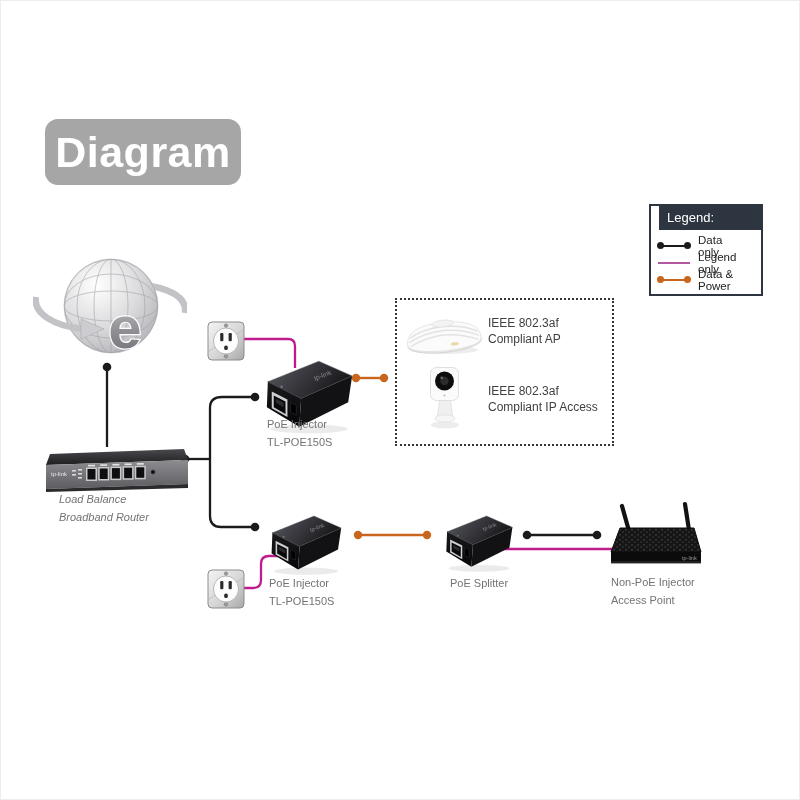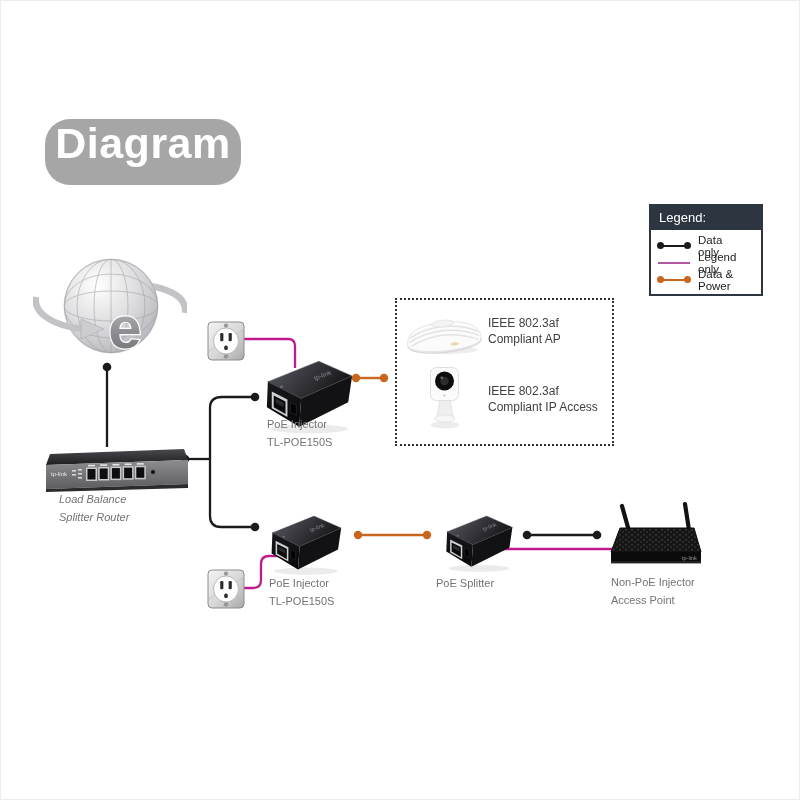--- a/index.html
+++ b/index.html
@@ -5,28 +5,28 @@
   html,body{margin:0;padding:0;background:#fff;}
   #stage{
     position:relative;width:800px;height:800px;background:#ffffff;overflow:hidden;
     font-family:"Liberation Sans", sans-serif;color:#3f3f3f;
   }
   .frame{position:absolute;inset:0;border:1px solid #ededed;pointer-events:none;}
   .abs{position:absolute;}
 
   
   .badge{
-    left:45px;top:119px;width:196px;height:66px;border-radius:25px;
-    background:var(--badge-bg,#a6a6a6);display:flex;align-items:flex-start;justify-content:center;
+    left:45px;top:119px;width:196px;height:66px;border-radius:13px;
+    background:var(--badge-bg,#a6a6a6);display:flex;align-items:center;justify-content:center;
   }
   .badge span{color:var(--badge-text,#fff);font-size:43px;font-weight:600;letter-spacing:.5px;}
 
   
   .legend{left:649px;top:204px;width:114px;border:2px solid var(--legend-header-bg,#2d3640);background:#fff;box-sizing:border-box;}
-  .legend-header{background:var(--legend-header-bg,#2d3640);color:#fff;font-size:13px;padding:4px 8px 5px 8px;}
+  .legend-header{background:var(--legend-header-bg,#2d3640);color:#fff;font-size:13px;padding:4px 8px 5px 8px;margin-left:8px;}
   .legend-body{padding:7px 17px 6px 7px;}
   .legend-row{display:flex;align-items:center;height:17px;}
   .sample{display:block;width:32px;height:2px;background:currentColor;position:relative;flex:0 0 32px;margin-right:8px;}
   .sample.dotted::before,.sample.dotted::after{content:"";position:absolute;width:7px;height:7px;border-radius:50%;background:currentColor;top:-2.5px;}
   .sample.dotted::before{left:-1px;}
   .sample.dotted::after{right:-1px;}
   .legend-label{font-size:11.5px;color:#222;}
 
   
   .c-data{color:var(--data,#1b1b1b);}
@@ -173,21 +173,21 @@
         <rect x="83.1" y="21.7" width="8" height="10.5" fill="#0e0e10"></rect>
         <rect x="83.6" y="17.5" width="7" height="1.6" fill="#e6e6e6"></rect>
       <rect x="93.8" y="19.8" width="11" height="13.5" fill="#c9c9cb"></rect>
         <rect x="95.3" y="21.3" width="8" height="10.5" fill="#0e0e10"></rect>
         <rect x="95.8" y="17.1" width="7" height="1.6" fill="#e6e6e6"></rect>
     </g>
     <circle cx="112" cy="26" r="2.1" fill="#101012" stroke="#45454a" stroke-width="0.6"></circle>
   </svg>
   <div class="abs dev-label" style="left:59px;top:491px;font-style:italic;">
     <div>Load Balance</div>
-    <div>Splitter Router</div>
+    <div>Broadband Router</div>
   </div>
 
   <svg class="abs" style="left:207px;top:321px;" width="38" height="40" viewBox="0 0 38 40">
     <defs>
       <linearGradient id="oPlate" x1="0" y1="0" x2="1" y2="1">
           <stop offset="0%" stop-color="#f4f4f4"></stop>
           <stop offset="55%" stop-color="#d6d6d6"></stop>
           <stop offset="100%" stop-color="#a8a8a8"></stop>
         </linearGradient>
     </defs>
@@ -296,21 +296,21 @@
     <polygon points="8,26 42,43 40,72 7,52" fill="url(#iFront)"></polygon>
     <polygon points="42,43 94,20 90,47 40,72" fill="#121215"></polygon>
     <line x1="8" y1="26" x2="42" y2="43" stroke="#3e3e45" stroke-width="1"></line>
     <polygon points="12,36 28,44 28,62 12,53" fill="#cfcfd1"></polygon>
     <polygon points="14,40 26,46 26,59 14,52" fill="#09090b"></polygon>
     <polygon points="16,43 24,47.5 24,52 16,47.5" fill="#2a2a2f"></polygon>
     <polygon points="31,47 37,50 37,60 31,57" fill="#000" stroke="#33333a" stroke-width="0.6"></polygon>
     <text x="56" y="25" font-size="7" fill="#85858d" font-family="Liberation Sans, sans-serif" transform="rotate(-21 56 25)">tp-link</text>
     <circle cx="22" cy="31" r="1.2" fill="#7a7a82"></circle>
   </svg>
-  <div class="abs dev-label" style="left:436px;top:575px;">
+  <div class="abs dev-label" style="left:450px;top:575px;">
     <div>PoE Splitter</div>
   </div>
 
   <svg class="abs" style="left:606px;top:498px;" width="100" height="72" viewBox="0 0 100 72">
     <defs>
       <pattern id="apMesh" patternUnits="userSpaceOnUse" width="6" height="5">
         <rect width="6" height="5" fill="#151515"></rect>
         <circle cx="2" cy="1.8" r="1.1" fill="#343434"></circle>
         <circle cx="5" cy="4.2" r="1.1" fill="#2b2b2b"></circle>
       </pattern>

